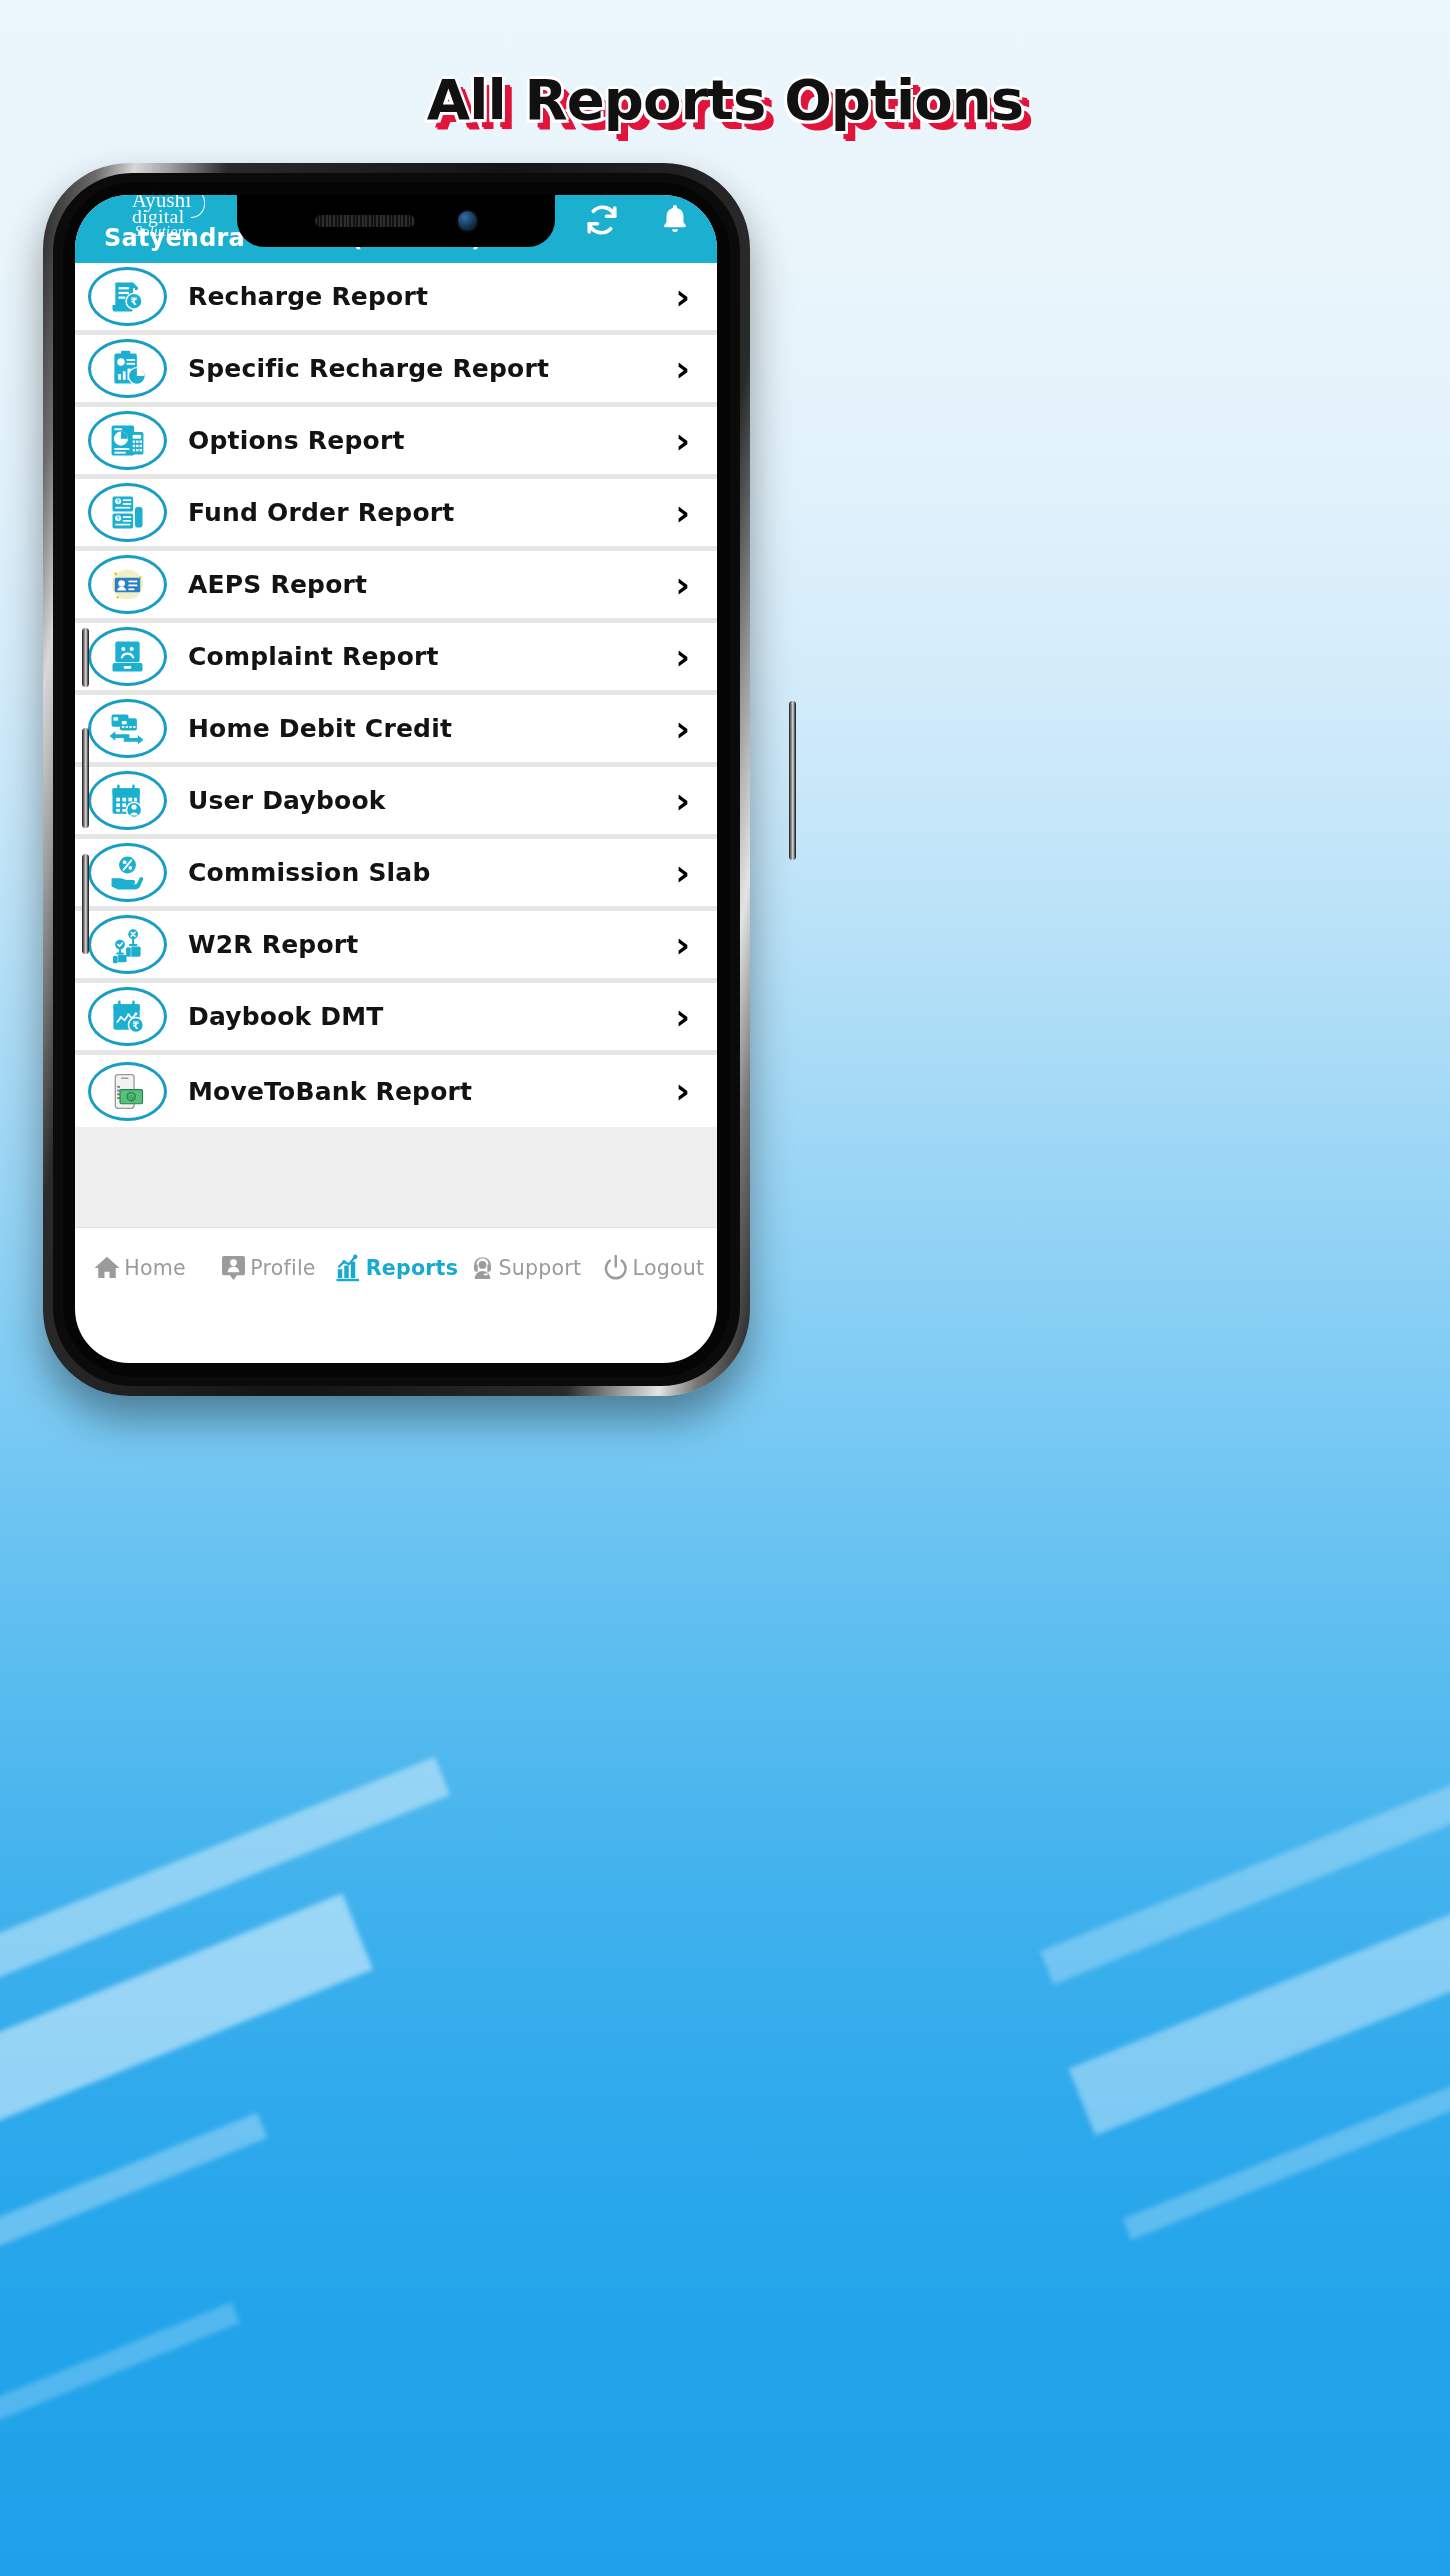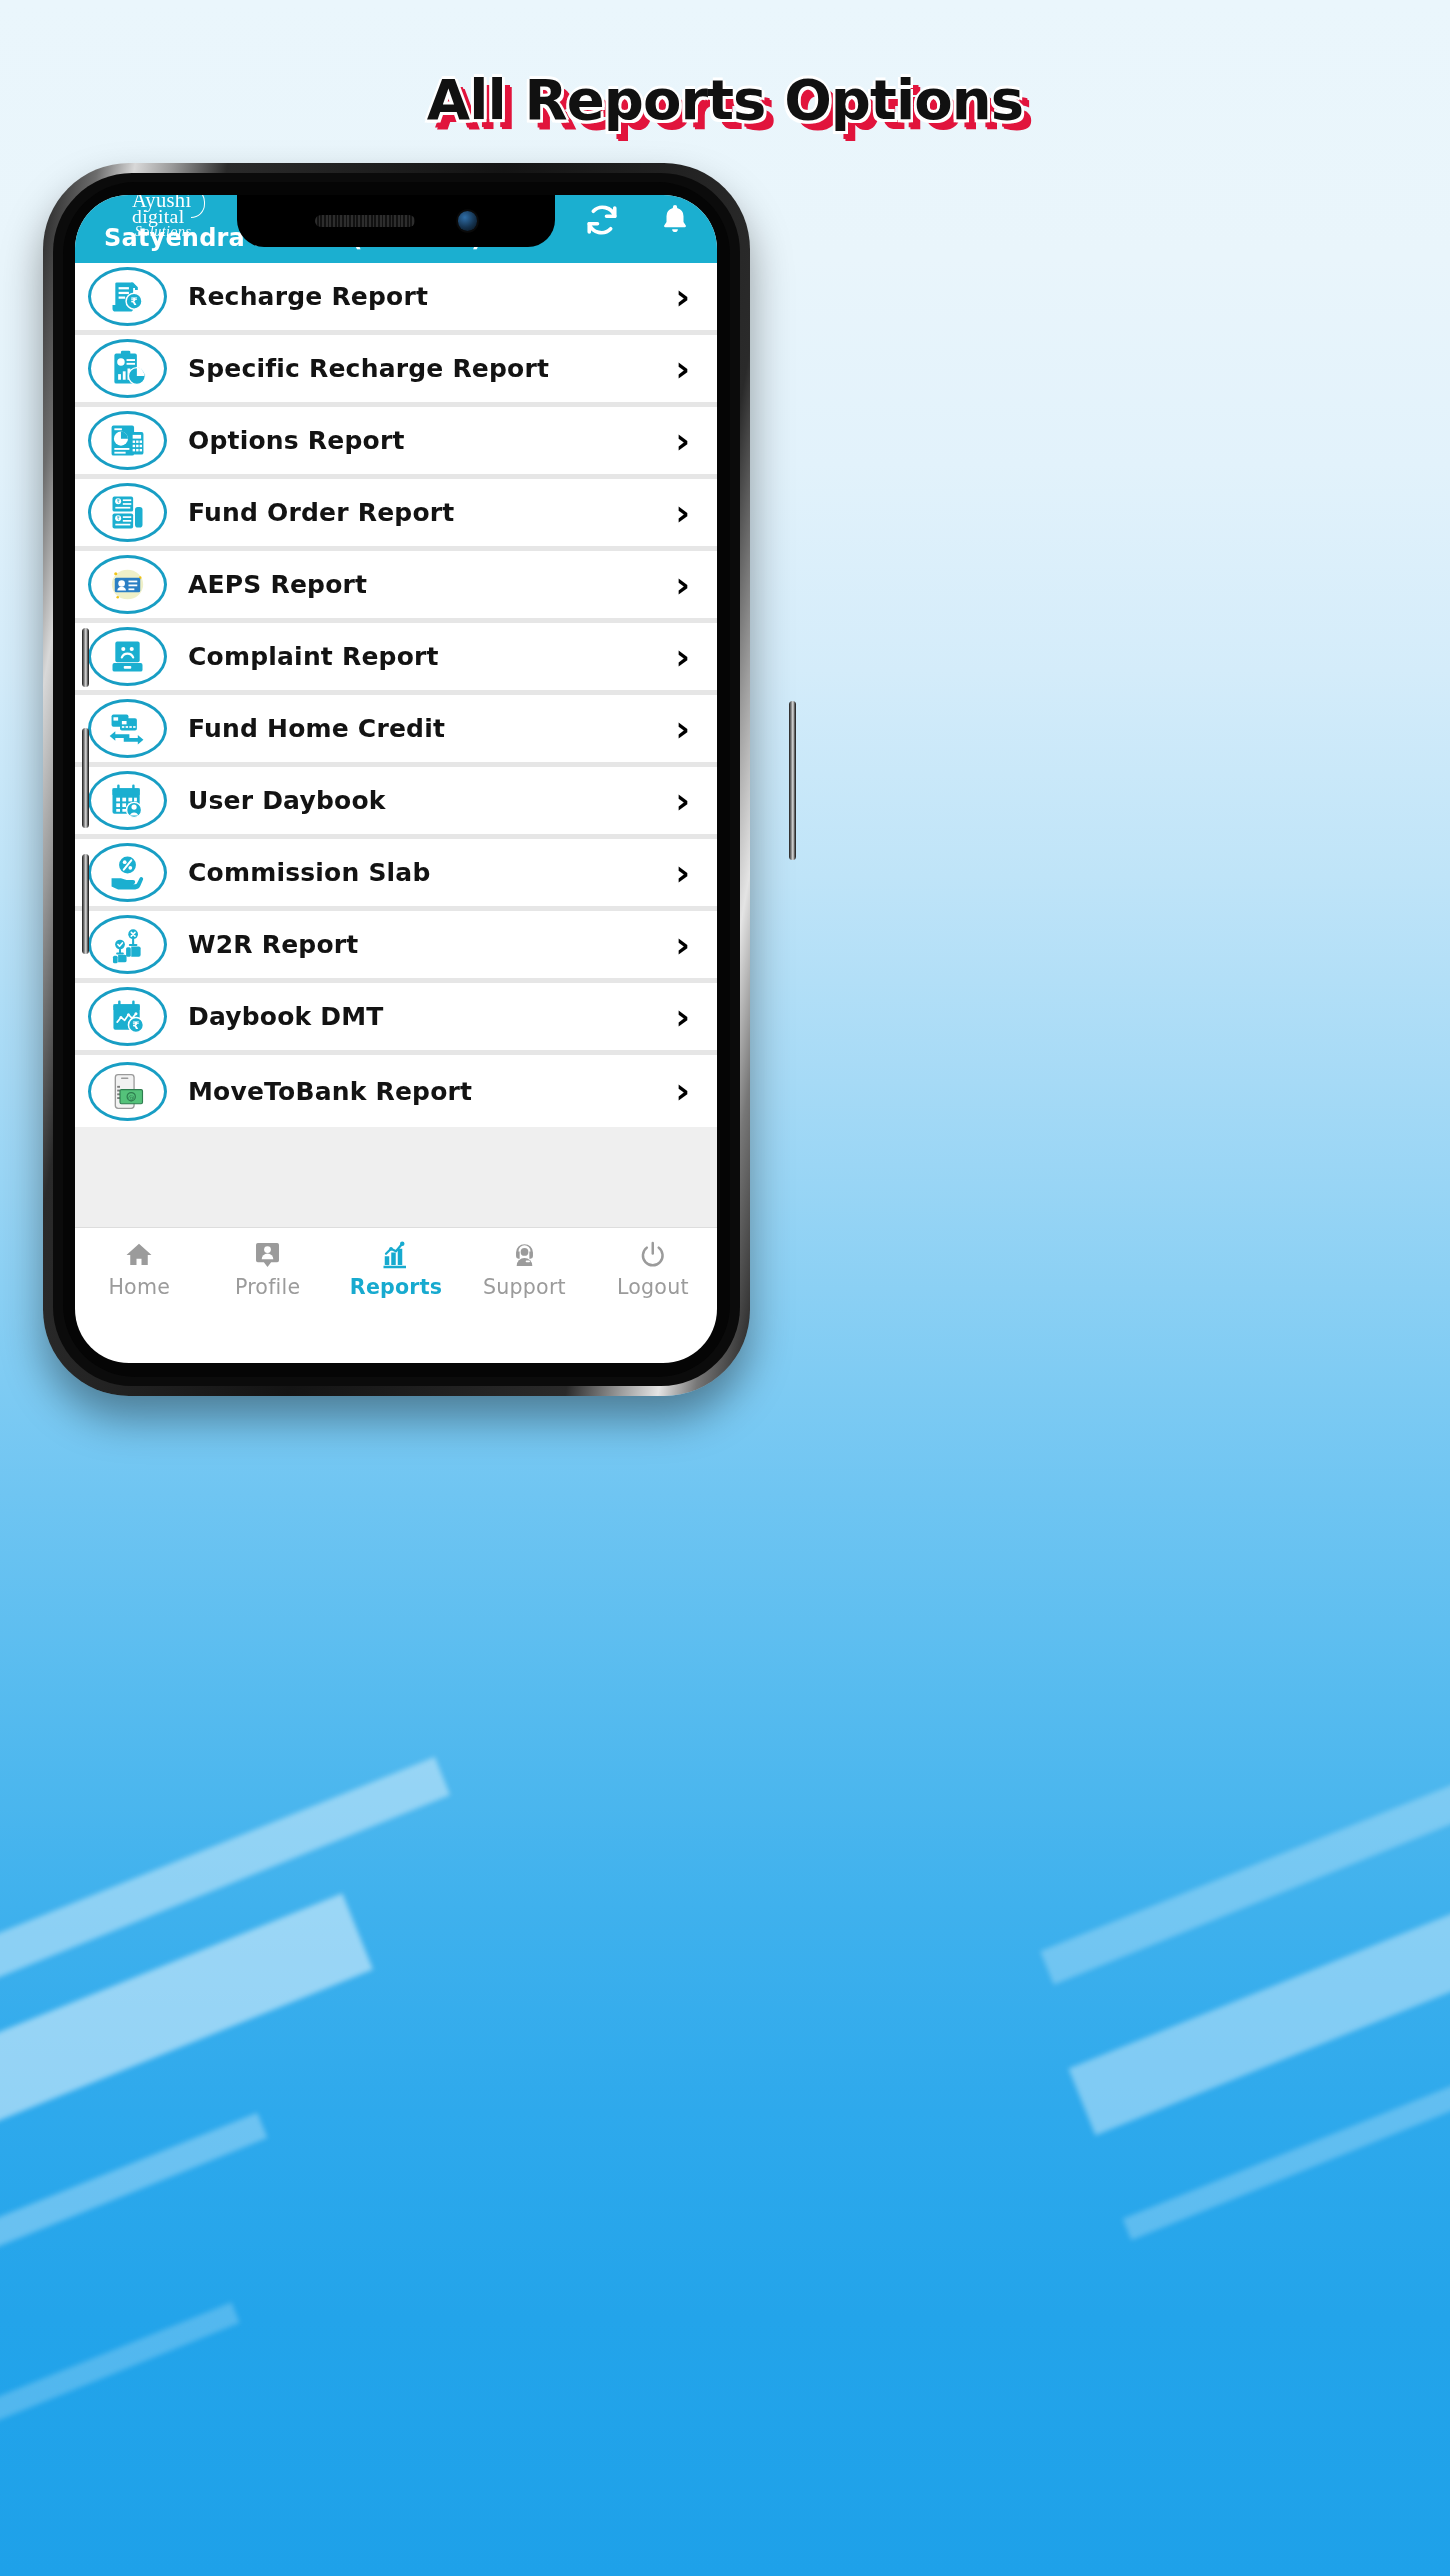--- a/index.html
+++ b/index.html
@@ -304,21 +304,21 @@
   .tabbar {
     height: 81px;
     background: #ffffff;
     border-top: 1.8px solid #dddddd;
     display: flex;
     align-items: center;
   }
   .tab {
     flex: 1 1 0;
     display: flex;
-    flex-direction: column;
+    flex-direction: row;
     align-items: center;
     justify-content: center;
     gap: 1.8px;
   }
   .tab-icon { height: 36px; display:flex; align-items:center; justify-content:center; }
   .tab-label {
     font-size: 20.6px;
     color: #9b9b9b;
     font-family: "DejaVu Sans", sans-serif;
     font-weight: 400;
@@ -514,21 +514,21 @@
             <rect x="16" y="13" width="18" height="13" rx="2" fill="#1BAFD0"></rect>
             <rect x="18" y="16" width="5" height="3.6" fill="#ffffff"></rect>
             <rect x="18" y="21.5" width="2.6" height="1.8" fill="#ffffff"></rect>
             <rect x="22" y="21.5" width="2.6" height="1.8" fill="#ffffff"></rect>
             <rect x="26" y="21.5" width="2.6" height="1.8" fill="#ffffff"></rect>
             <rect x="30" y="21.5" width="2.6" height="1.8" fill="#ffffff"></rect>
             <path d="M26 30 H11 l0-3 -6 5 6 5 0-3 H26z" fill="#1BAFD0"></path>
             <path d="M20 38 H35 l0 3 6-5 -6-5 0 3 H20z" fill="#1BAFD0"></path>
           </svg>
         </span>
-        <span class="row-label">Fund Home Credit</span>
+        <span class="row-label">Home Debit Credit</span>
         <span class="row-chevron">›</span>
       </div>
 
       <div class="row">
         <span class="row-icon">
           <svg viewBox="0 0 48 48" width="45" height="45">
             <rect x="8" y="11" width="29" height="27" rx="2" fill="#1BAFD0"></rect>
             <rect x="8" y="11" width="29" height="7" fill="#1BAFD0"></rect>
             <rect x="13" y="7" width="2.6" height="7" rx="1.2" fill="#1BAFD0"></rect>
             <rect x="29" y="7" width="2.6" height="7" rx="1.2" fill="#1BAFD0"></rect>

